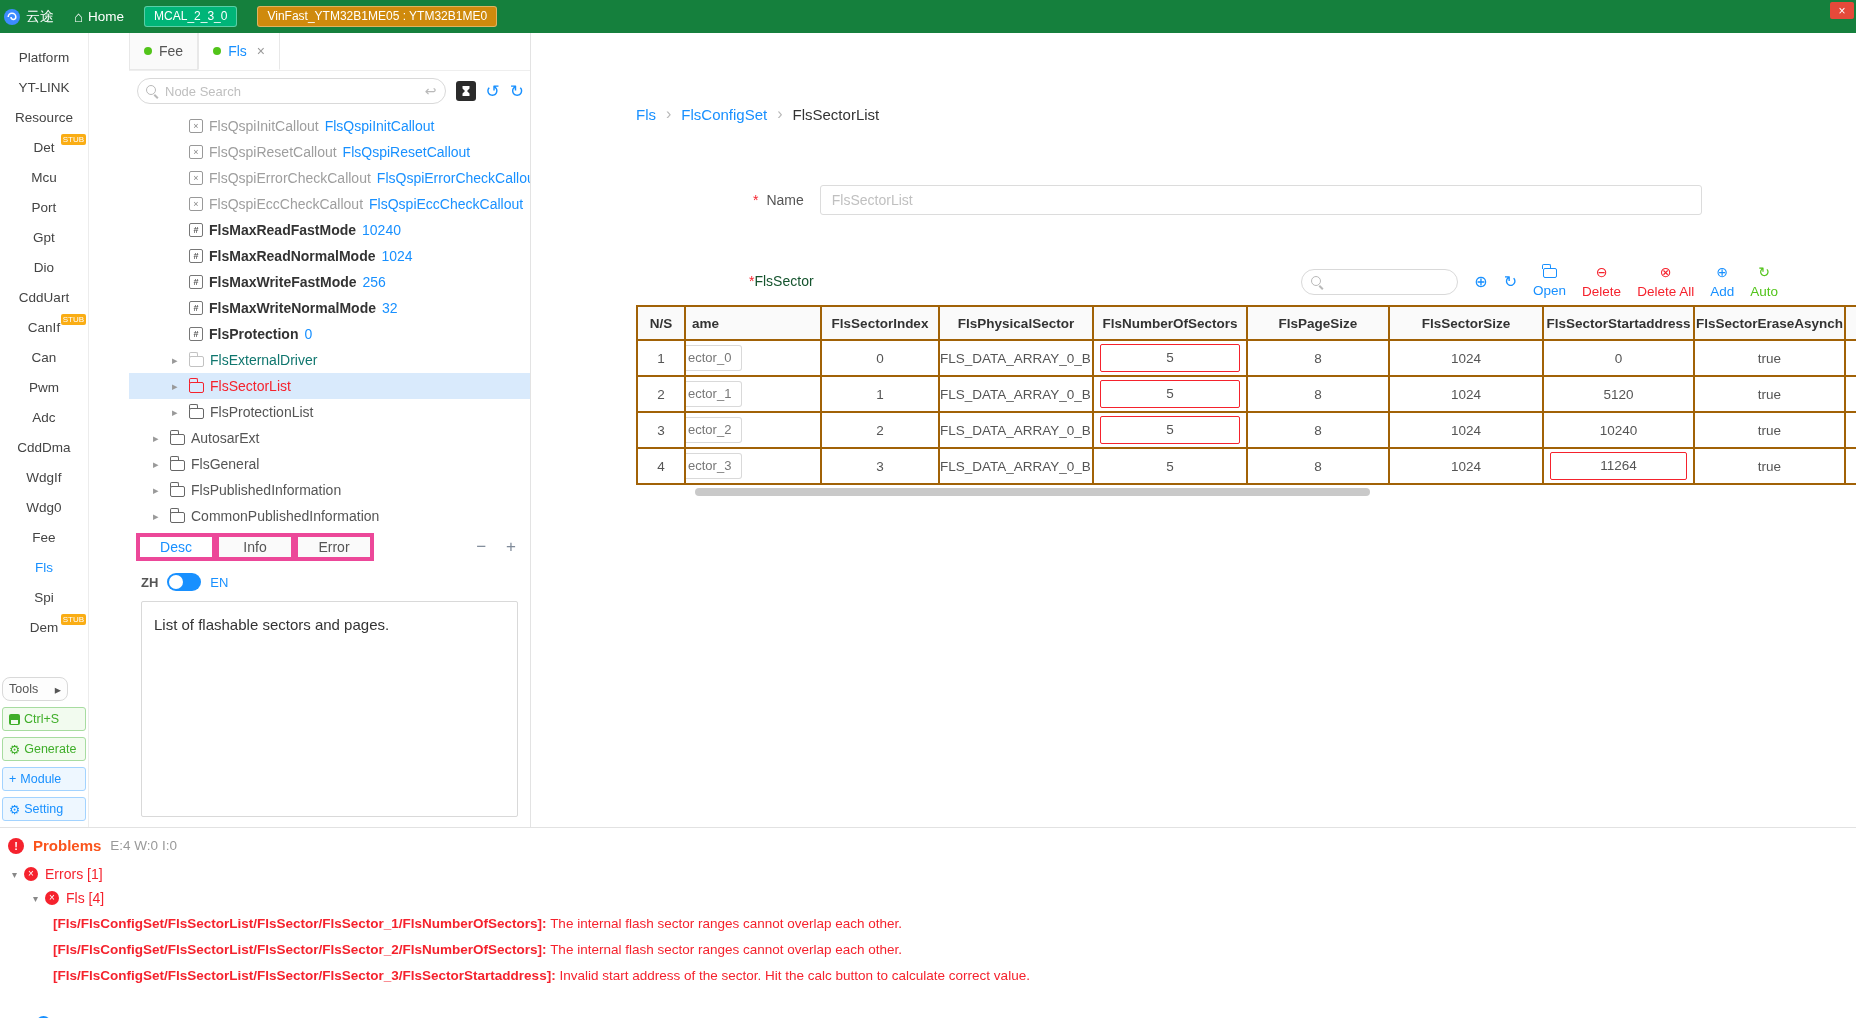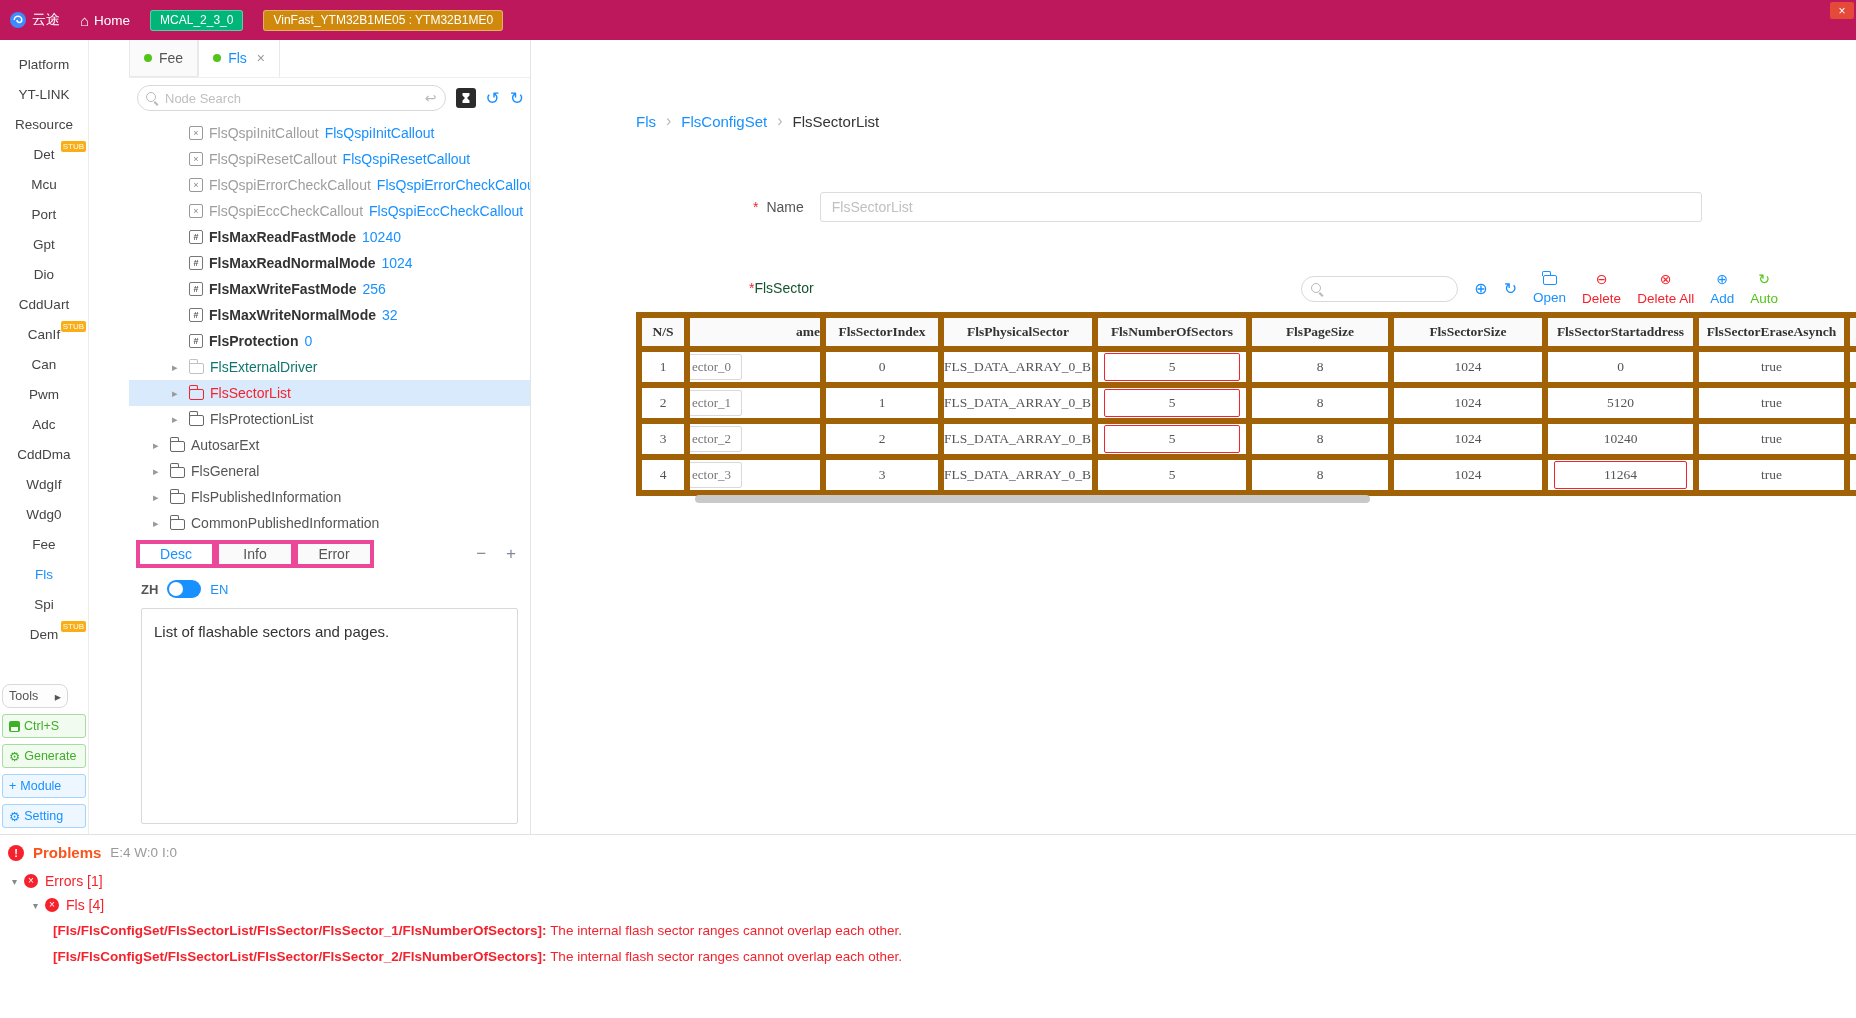--- a/index.html
+++ b/index.html
@@ -2,21 +2,21 @@
 <html><head>
 <meta charset="utf-8">
 <style>
   * { box-sizing: border-box; margin: 0; padding: 0; }
   html,body { margin:0; }
   body {
     width: 1856px; height: 1018px; overflow: hidden; position: relative;
     font-family: "Liberation Sans", sans-serif; font-size: 14px; color: #333; background:#fff;
   }
   
-  .topbar { height:40px; background:#be185d; display:flex; align-items:center; gap:20px; padding:0 10px; color:#fff; position:relative; }
+  .topbar { height:33px; background:#15803d; display:flex; align-items:center; gap:20px; padding:0 4px; color:#fff; position:relative; }
   .brand { display:flex; align-items:center; gap:6px; font-size:14px; }
   .home { display:flex; align-items:center; gap:5px; font-size:13.5px; }
   .home-glyph { font-size:15px; line-height:1; }
   .badge { font-size:12px; padding:2px 9px; border-radius:3px; line-height:15px; border:1px solid rgba(255,255,255,.35); }
   .badge.green { background:#00b578; }
   .badge.orange { background:#cf8a0d; }
   .win-close { position:absolute; right:2px; top:2px; width:24px; height:17px; background:#e5493a; color:#fff; font-size:12px; display:flex; align-items:center; justify-content:center; border-radius:2px; }
   
   .app { display:flex; height:794px;gap:40px; }
   
@@ -90,23 +90,23 @@
   .table-toolbar { position:absolute; top:232px; right:78px; display:flex; align-items:center; gap:16px; }
   .tsearch { width:157px; height:26px; border:1px solid #d9d9d9; border-radius:13px; display:flex; align-items:center; gap:6px; padding:0 9px; }
   .tsearch input { border:none; outline:none; width:110px; font-size:13px; background:transparent; }
   .circ-ic { font-size:16px; color:#1890ff; line-height:1; cursor:pointer; }
   .tbtn { display:flex; align-items:center; gap:5px; font-size:13.5px; cursor:pointer;flex-direction:column; }
   .tbtn .ic { font-size:14px; line-height:1; }
   .tbtn.blue { color:#1890ff; } .tbtn.red { color:#f5222d; } .tbtn.greenb { color:#52c41a; }
   .tbtn .folder-ic { border-width:1.3px; width:14px; height:10px; }
   .grid { position:absolute; left:65px; top:272px; }
   table.sector { border-collapse:collapse; table-layout:fixed; width:1222px; }
-  .sector th, .sector td { border:6px solid #a16207; font-size:13.5px; text-align:center; overflow:hidden; white-space:nowrap;font-family:Liberation Serif, serif; }
+  .sector th, .sector td { border:2px solid #a16207; font-size:13.5px; text-align:center; overflow:hidden; white-space:nowrap; }
   .sector th { height:34px; background:#fafafa; color:#333; font-weight:bold; }
-  .sector th.cut { text-align:right; padding-left:12px; }
+  .sector th.cut { text-align:left; padding-left:6px; }
   .sector td { height:36px; color:#555; padding:0; }
   td.namecell { text-align:left; }
   .name-box { display:inline-block; height:26px; line-height:24px; border:1px solid #d9d9d9; border-left:none; border-radius:0 3px 3px 0; padding:0 10px 18px 2px; color:#777; font-size:13px; vertical-align:middle; background:#fff; }
   .err-box { display:inline-block; width:calc(100% - 12px); height:28px; line-height:26px; border:1px solid #f5222d; border-radius:2px; vertical-align:middle; background:#fff; }
   .hscroll { position:absolute; left:124px; top:455px; width:675px; height:8px; background:#c9c9c9; border-radius:4px; cursor:pointer; }
   .move-handle { position:absolute; left:1296px; top:420px; cursor:move; }
   
   .problems { height:198px; border-top:1px solid #e2e2e2; background:#fff; position:relative; overflow:hidden; }
   .p-header { display:flex; align-items:center; gap:9px; padding:9px 0 0 8px; }
   .p-icon { width:16px; height:16px; border-radius:50%; background:#f5222d; color:#fff; font-size:11px; font-weight:bold; display:flex; align-items:center; justify-content:center; flex:none; }
@@ -476,14 +476,15 @@
     <span class="err-circle">×</span>
     <span class="p-group-label">Errors [1]</span>
   </div>
   <div class="p-row lvl2">
     <span class="p-caret">▾</span>
     <span class="err-circle">×</span>
     <span class="p-group-label">Fls [4]</span>
   </div>
   <div class="p-msg"><span class="p-path">[Fls/FlsConfigSet/FlsSectorList/FlsSector/FlsSector_1/FlsNumberOfSectors]:</span> <span>The internal flash sector ranges cannot overlap each other.</span></div>
   <div class="p-msg"><span class="p-path">[Fls/FlsConfigSet/FlsSectorList/FlsSector/FlsSector_2/FlsNumberOfSectors]:</span> <span>The internal flash sector ranges cannot overlap each other.</span></div>
+  <div class="p-msg"><span class="p-path">[Fls/FlsConfigSet/FlsSectorList/FlsSector/FlsSector_3/FlsSectorStartaddress]:</span> <span>Invalid start address of the sector. Hit the calc button to calculate correct value.</span></div>
   <span class="partial-icon"></span>
 </div>
 
 </body></html>

